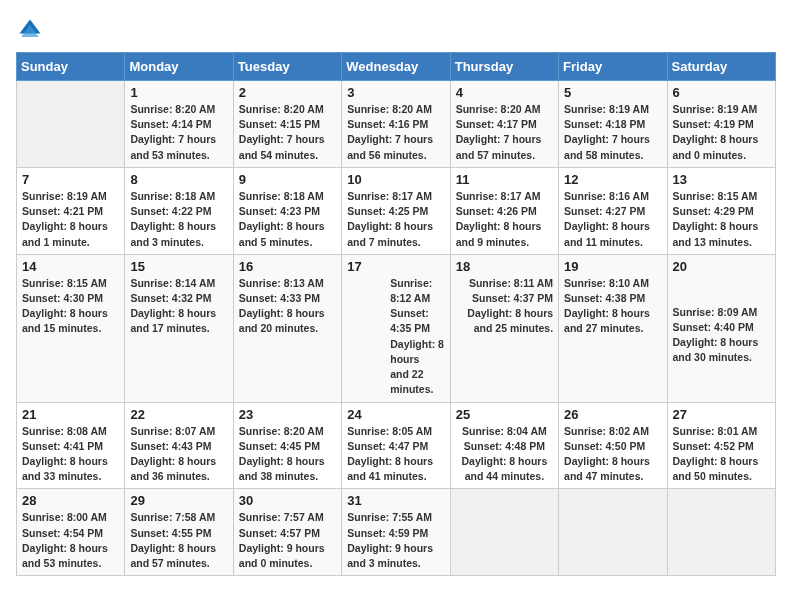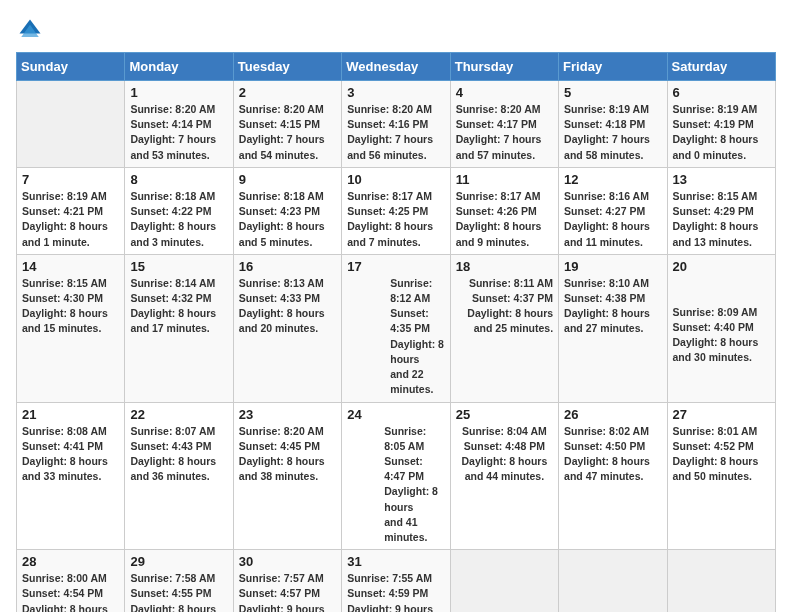--- a/index.html
+++ b/index.html
@@ -291,21 +291,21 @@
         </td>
         <td>
           <div class="day-number">23</div>
           <div class="day-info" style="white-space: pre-line;">Sunrise: 8:20 AM
 Sunset: 4:45 PM
 Daylight: 8 hours
 and 38 minutes.</div>
         </td>
         <td>
           <div class="day-number">24</div>
-          <div class="day-info" style="white-space: pre-line; margin-left: 37px;">Sunrise: 8:05 AM
+          <div class="day-info" style="white-space: pre-line;">Sunrise: 8:05 AM
 Sunset: 4:47 PM
 Daylight: 8 hours
 and 41 minutes.</div>
         </td>
         <td>
           <div class="day-number">25</div>
           <div class="day-info" style="white-space: pre-line; text-align: center;">Sunrise: 8:04 AM
 Sunset: 4:48 PM
 Daylight: 8 hours
 and 44 minutes.</div>

